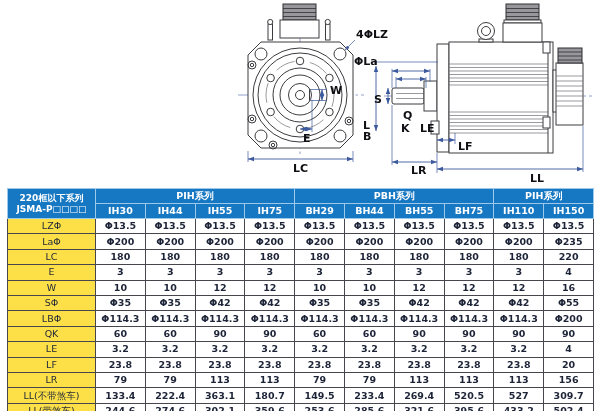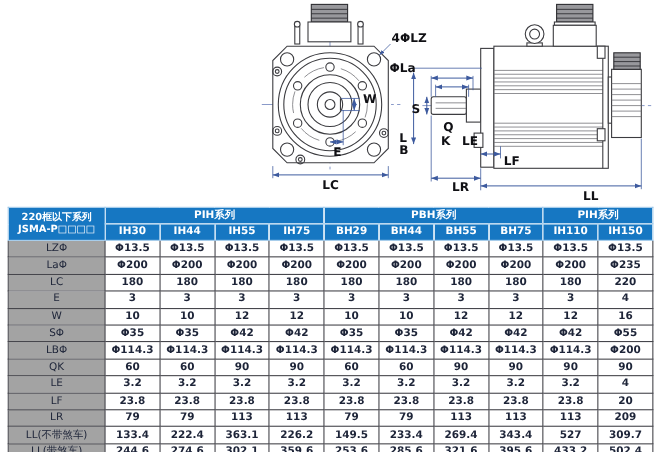--- a/index.html
+++ b/index.html
@@ -27,21 +27,21 @@
   table.spec th,table.spec td{
     padding:0;text-align:center;vertical-align:middle;
     border:1px solid #46464c;height:14.4px;line-height:1.05;
     overflow:hidden;white-space:nowrap;
   }
   table.spec thead th{
     background:#1677c2;color:#ffffff;font-weight:bold;
     border:1px solid #9ec8e9;height:14px;
   }
   table.spec thead th.corner{font-size:9px;line-height:1.2;}
-  table.spec tbody th{background:#a3a3a3;font-weight:normal;font-size:9.5px;}
+  table.spec tbody th{background:#fde047;font-weight:normal;font-size:9.5px;}
   table.spec tbody td{font-weight:bold;font-size:9.5px;}
 </style>
 </head>
 <body>
 
 <svg id="drawing" width="600" height="187" viewBox="0 0 600 187" xmlns="http://www.w3.org/2000/svg">
   <defs>
     <marker id="arr" viewBox="0 0 10 10" refX="9" refY="5" markerWidth="7.5" markerHeight="7.5" orient="auto-start-reverse">
       <path d="M0,1.6 L9,5 L0,8.4 z" fill="#3d5a9e"></path>
     </marker>
@@ -364,32 +364,32 @@
         <th>LR</th>
         <td>79</td>
         <td>79</td>
         <td>113</td>
         <td>113</td>
         <td>79</td>
         <td>79</td>
         <td>113</td>
         <td>113</td>
         <td>113</td>
-        <td>209</td>
+        <td>156</td>
       </tr>
       <tr>
         <th>LL(不带煞车)</th>
         <td>133.4</td>
         <td>222.4</td>
         <td>363.1</td>
-        <td>226.2</td>
+        <td>180.7</td>
         <td>149.5</td>
         <td>233.4</td>
         <td>269.4</td>
-        <td>343.4</td>
+        <td>520.5</td>
         <td>527</td>
         <td>309.7</td>
       </tr>
       <tr>
         <th>LL(带煞车)</th>
         <td>244.6</td>
         <td>274.6</td>
         <td>302.1</td>
         <td>359.6</td>
         <td>253.6</td>

